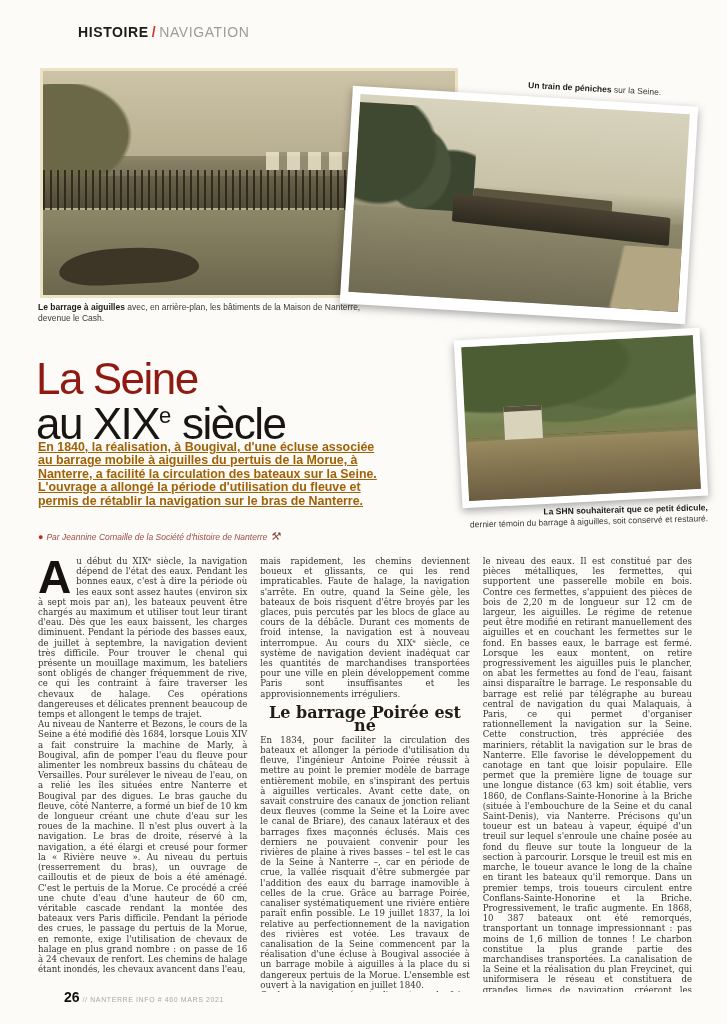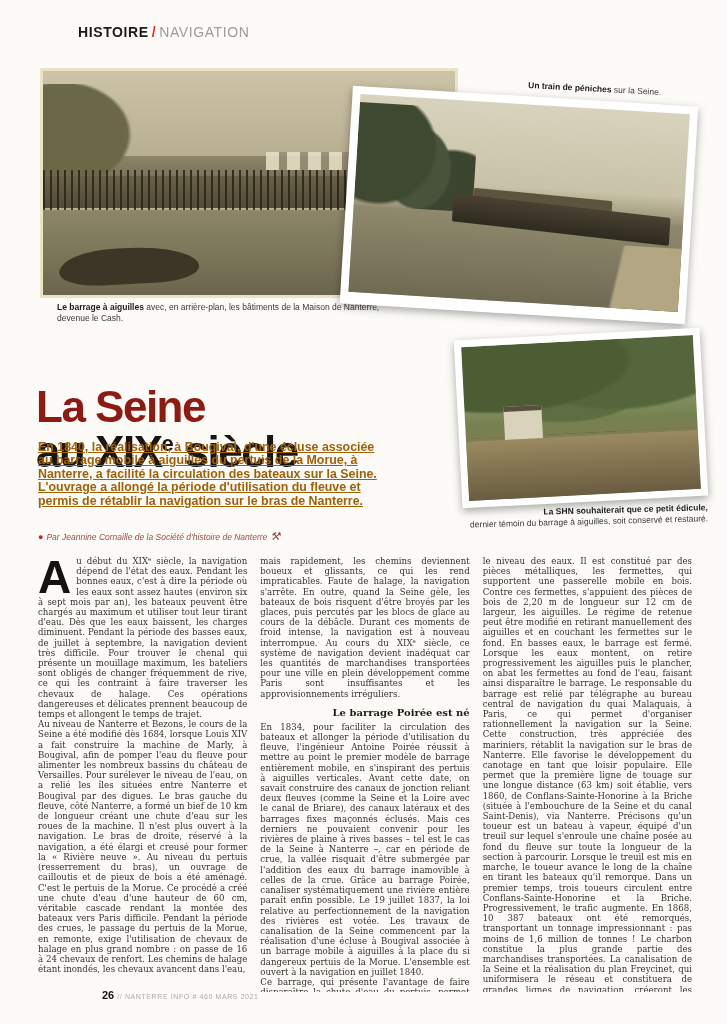--- a/index.html
+++ b/index.html
@@ -67,53 +67,53 @@
                        radial-gradient(ellipse at 45% 55%, #5e6e42 0 40%, rgba(0,0,0,0) 43%); }
   .pe-water { position:absolute; left:0; right:0; bottom:0; height:38%;
             background:linear-gradient(#9a8a60,#6a5c40),
                        repeating-linear-gradient(180deg, rgba(255,255,255,.07) 0 2px, rgba(0,0,0,0) 2px 5px); }
   .pe-shed { position:absolute; left:17%; top:40%; width:16%; height:22%;
             background:#d9d3bc; border-top:5px solid #57513d; }
 
   
   .caption { position:absolute; font-size:8.5px; line-height:11px; color:#3a3a3a; }
   .caption strong { color:#1d1d1d; }
-  .cap-main { left:57px; top:302px; width:330px; }
+  .cap-main { left:38px; top:302px; width:330px; }
   .cap-barges { left:528px; top:85px; width:190px; transform:rotate(3deg); }
   .cap-edicule { left:420px; top:506px; width:288px; text-align:right; transform:rotate(-1.5deg); }
   .cap-edicule strong { display:block; }
   .credit { position:absolute; left:670px; top:304px; transform:rotate(-90deg);
             transform-origin:0 0; font-size:6.5px; color:#8a8a8a; letter-spacing:.3px; white-space:nowrap; }
 
   
-  .title { position:absolute; left:36px; top:360px; font-weight:700; font-size:44px;
-           line-height:37px; letter-spacing:-1.5px;margin-top:28px; }
+  .title { position:absolute; left:36px; top:360px; font-weight:400; font-size:44px;
+           line-height:37px; letter-spacing:-1.5px; }
   .t1 { display:block; color:#8e1a12; }
   .t2 { display:block; color:#181512;text-align:right; }
   .t2 sup { font-size:22px; letter-spacing:0; }
   .lead { position:absolute; left:38px; top:441px; width:352px;
           font-weight:700; font-size:12.4px; line-height:13.4px; color:#a16207;text-decoration:underline; }
   .byline { position:absolute; left:38px; top:530px; font-size:8.5px; color:#9b4f44;font-style:italic; }
   .by-bullet { color:#c7281c; font-size:9px; padding-right:3px; }
   .by-icon { color:#8a4a42; font-size:11px; padding-left:3px; }
 
   
   .columns { position:absolute; left:38px; top:556px; width:654px; height:436px;
              display:flex; gap:13px; overflow:hidden; }
   .col { flex:1; font-family:"DejaVu Serif", serif; font-size:8.6px; line-height:10.2px;
          text-align:justify; color:#37332e; hyphens:auto; -webkit-hyphens:auto; overflow-wrap:break-word; }
   .bp { margin:0; }
-  .subhead { font-family:"DejaVu Serif", serif; font-size:10px; line-height:13px;
-             font-weight:700; color:#241b15; margin:7px 0 3px; text-align:right; }
+  .subhead { font-family:"DejaVu Serif", serif; font-size:16px; line-height:13px;
+             font-weight:700; color:#241b15; margin:7px 0 3px; text-align:center; }
   .dropcap { float:left; font-family:"Liberation Sans", sans-serif; font-weight:800;
              font-size:46px; line-height:38px; padding:2px 5px 0 0; color:#151210; }
 
   
   .footer { position:absolute; left:64px; top:989px; font-size:7px; }
-  .pg-num { font-weight:700; font-size:11px; color:#111;margin-left:38px; }
+  .pg-num { font-weight:700; font-size:14px; color:#111; }
   .pg-info { color:#a8a8a8; letter-spacing:.6px; padding-left:3px; }
 </style>
 </head>
 <body>
 
 <div class="page">
 
   <div class="header">
     <span class="h-section">HISTOIRE</span><span class="h-sep">/</span><span class="h-sub">NAVIGATION</span>
   </div>

